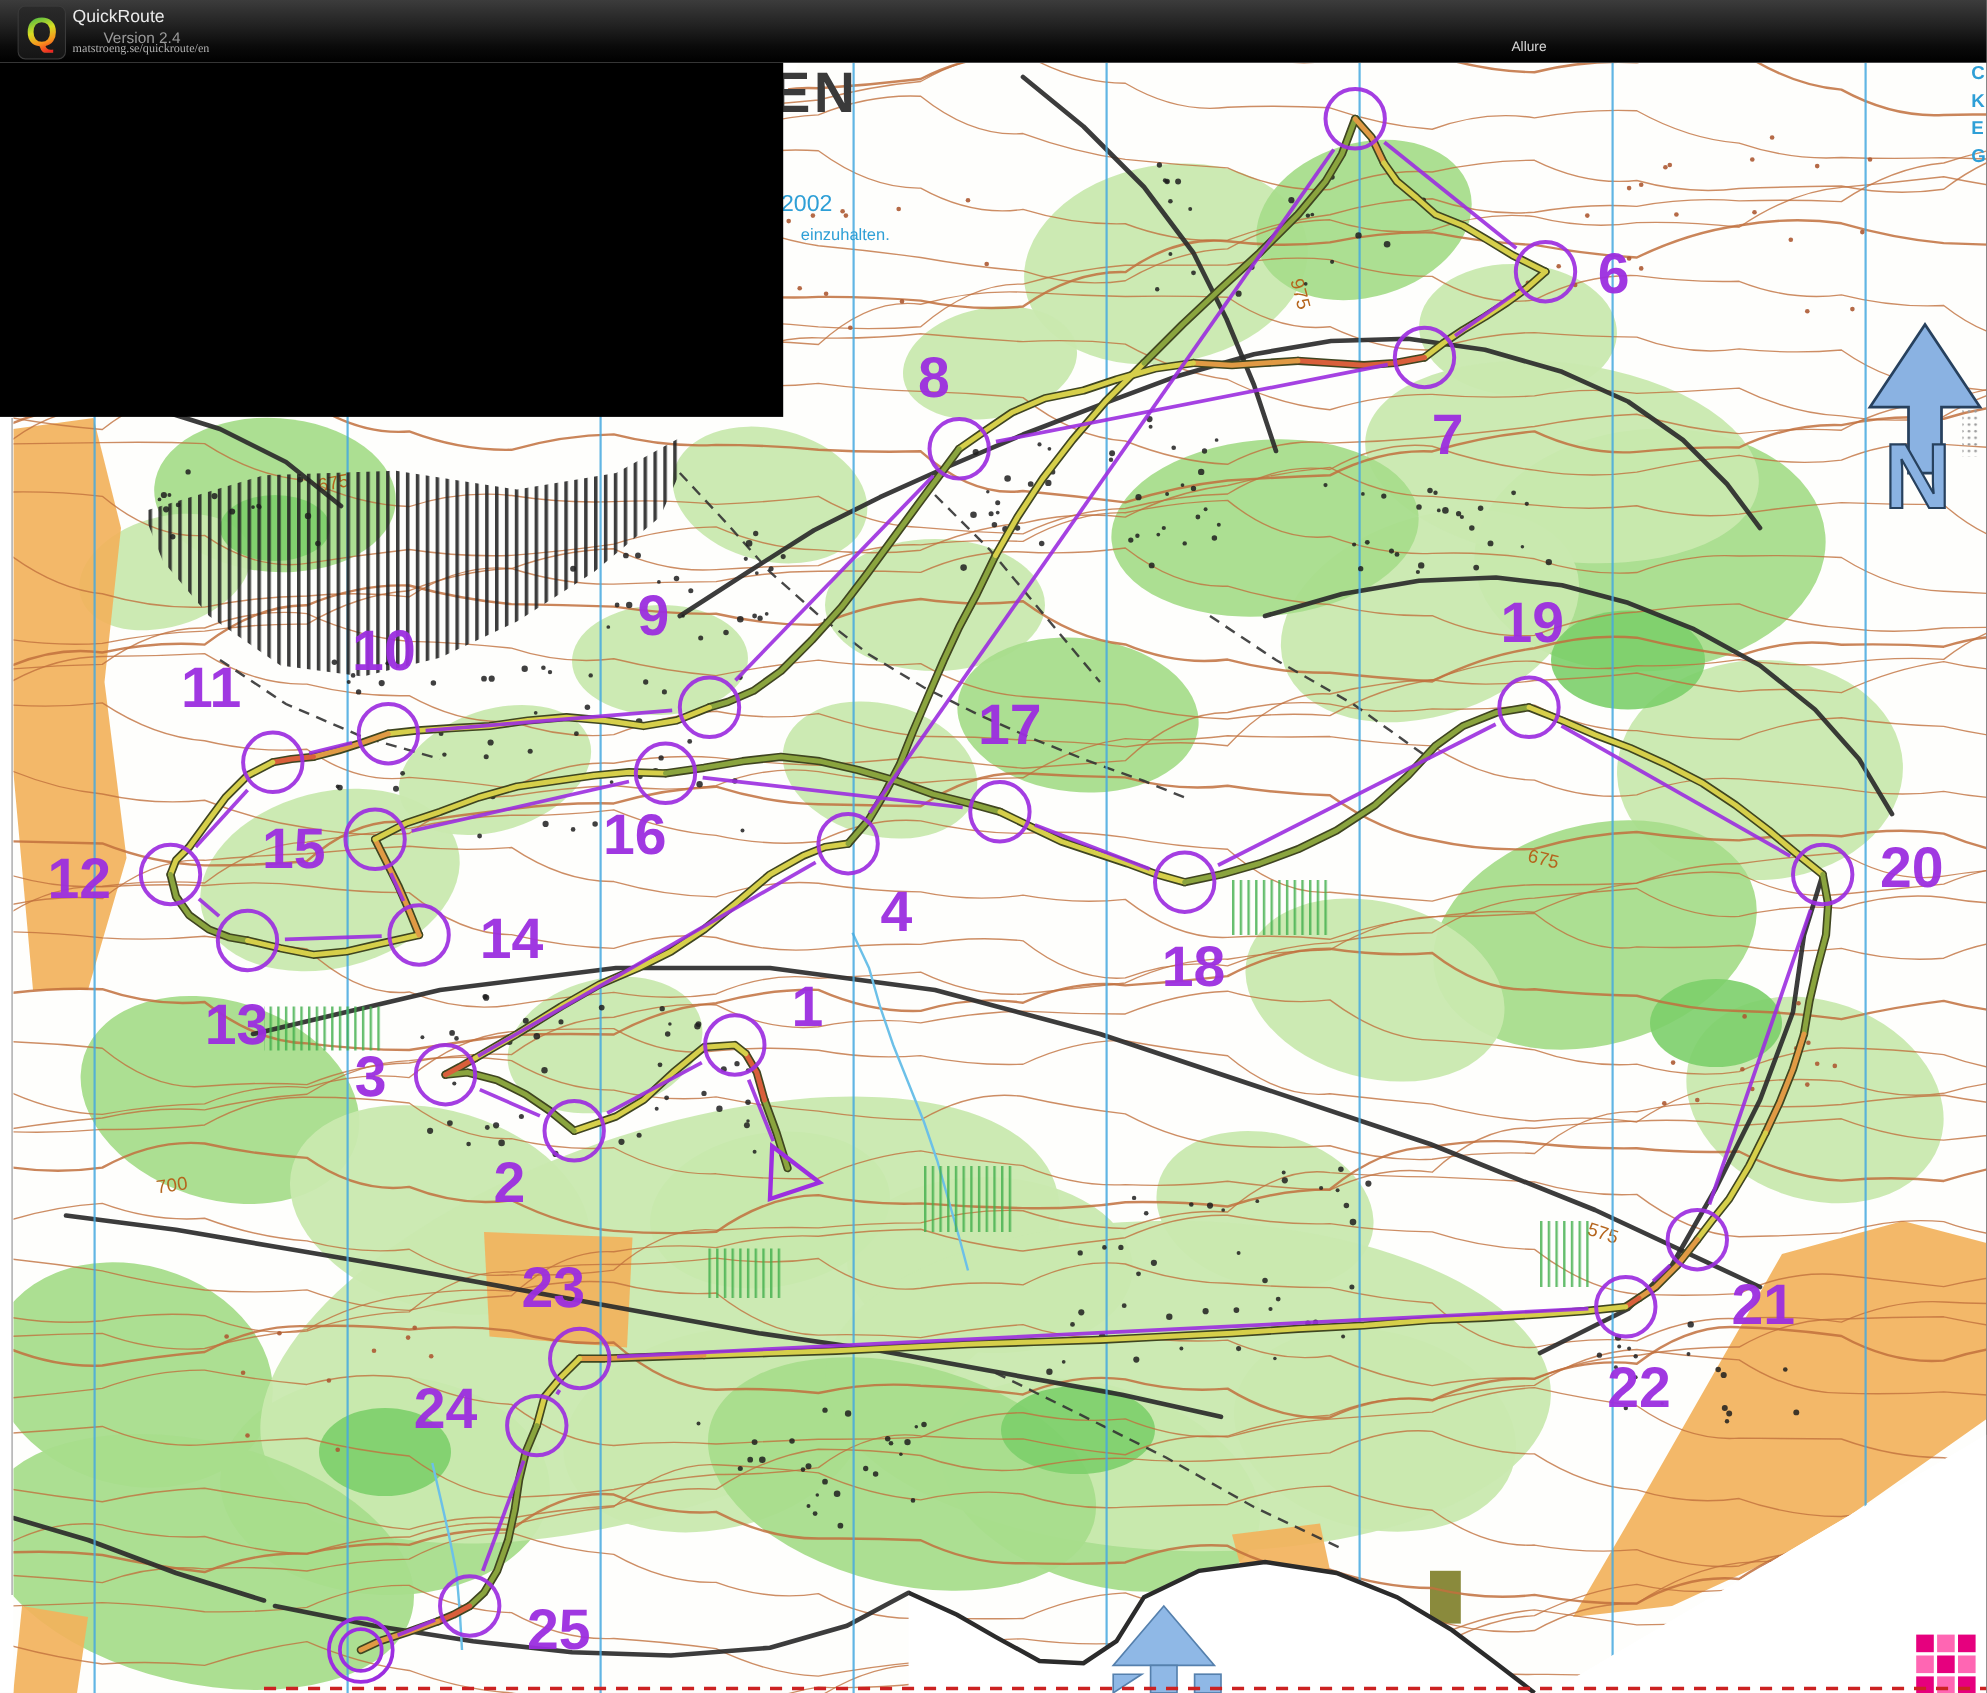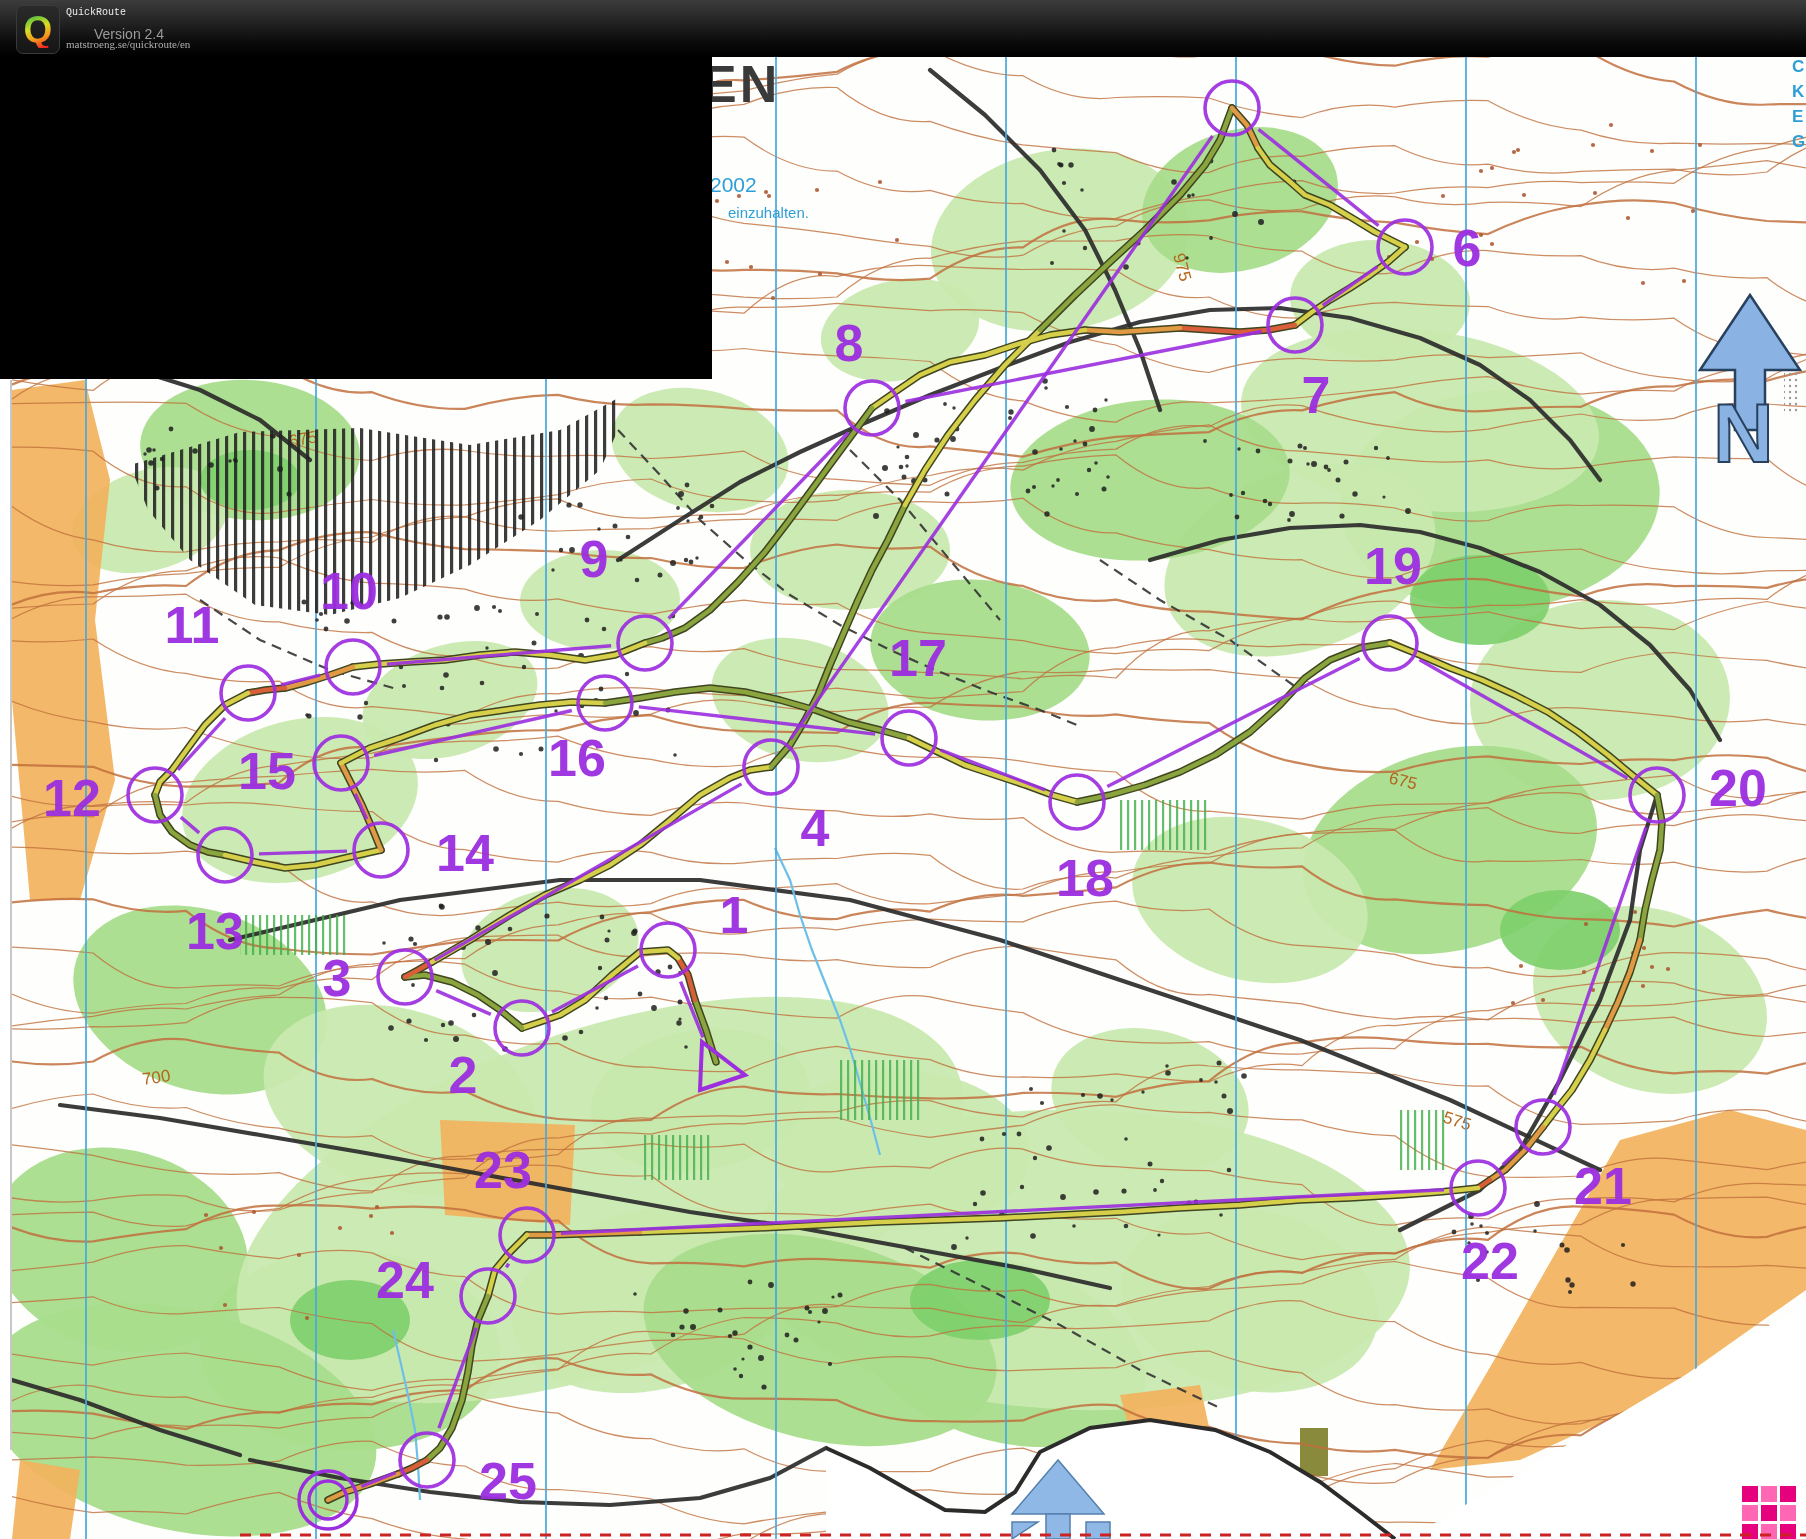--- a/index.html
+++ b/index.html
@@ -7,21 +7,21 @@
        font-family:"Liberation Sans", sans-serif;}
   
   #topbar{position:absolute;left:0;top:0;width:1806px;height:57px;z-index:30;
     background:linear-gradient(#3c3c3c 0%,#222 40%,#0a0a0a 75%,#000 100%);}
   #logo{position:absolute;left:16px;top:5px;width:42px;height:47px;border-radius:7px;
     background:linear-gradient(#2a2a2a,#151515);border:1px solid #3a3a3a;
     display:flex;align-items:center;justify-content:center;}
   #logo span{font-size:37px;font-weight:bold;line-height:1;
     background:linear-gradient(160deg,#39b54a 10%,#d6de23 45%,#f7941d 70%,#ed1c24 95%);
     -webkit-background-clip:text;background-clip:text;color:transparent;}
-  .apptitle{position:absolute;left:66px;top:7px;color:#ececec;font-size:10px;font-family:Liberation Mono, monospace;}
+  .apptitle{position:absolute;left:66px;top:7px;color:#ececec;font-size:16px;}
   .appver{position:absolute;left:66px;top:26px;color:#9a9a9a;font-size:14px;margin-left:28px;}
   .appurl{position:absolute;left:66px;top:38px;color:#b0b0b0;font-size:11px;font-family:Liberation Serif, serif;}
   
   #legend{position:absolute;right:0;top:0;width:700px;height:57px;}
   #allure{position:absolute;top:35px;right:400px;color:#d8d8d8;font-size:12.5px;z-index:33;}
   
   #maparea{position:absolute;left:0;top:0;width:1806px;height:1539px;background:#fff;}
   #censor{position:absolute;left:0;top:57px;width:712px;height:322px;background:#000;z-index:20;}
   svg text{user-select:none;}
 </style>
@@ -719,13 +719,17 @@
 </div>
 <div id="censor"></div>
 
 <div id="topbar">
   <div id="logo">
       <span>Q</span>
     </div>
   <div class="apptitle">QuickRoute</div>
   <div class="appver">Version 2.4</div>
   <div class="appurl">matstroeng.se/quickroute/en</div>
+  <div id="legend">
+    <span id="allure">Allure</span>
+
+  </div>
 </div>
 
 </body></html>

